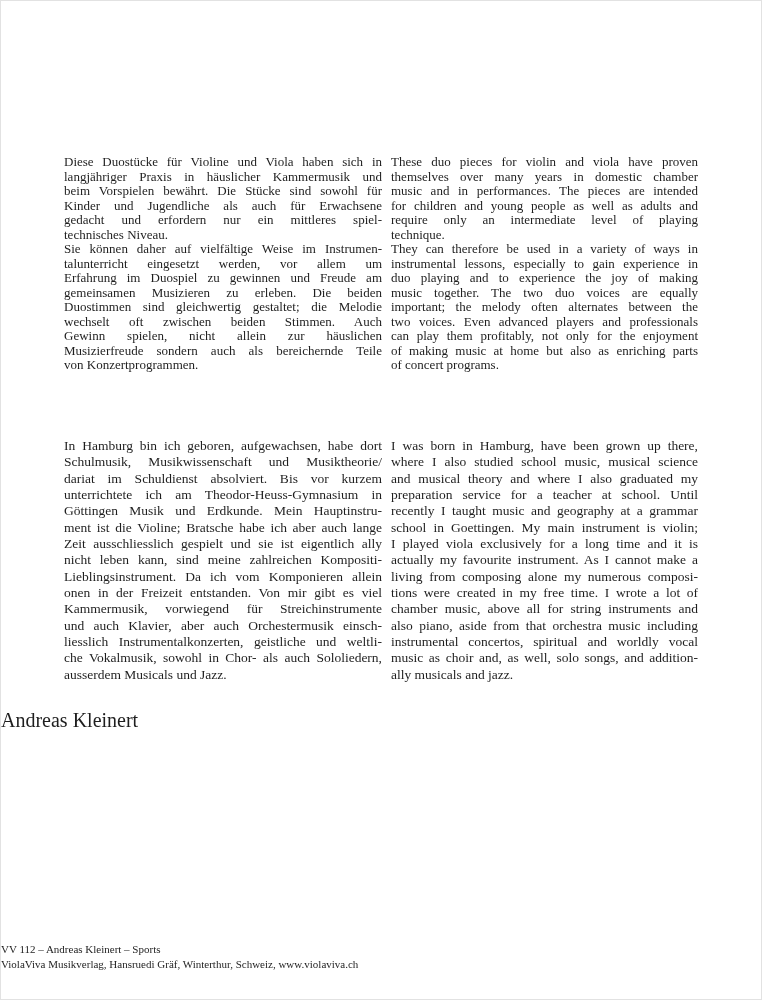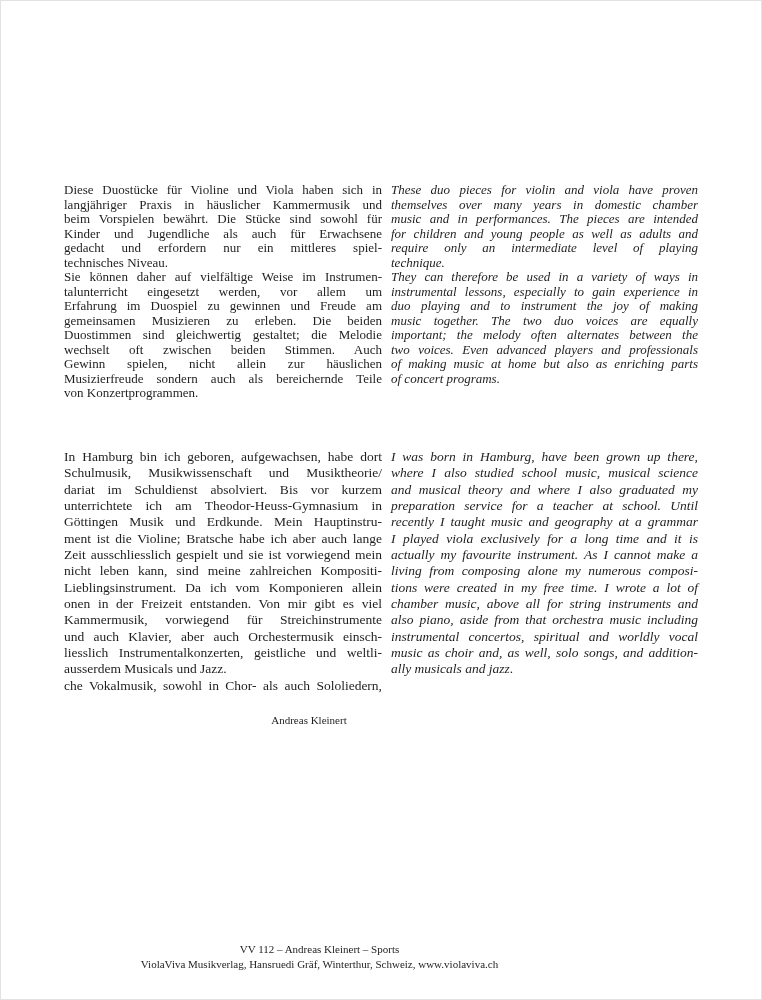--- a/index.html
+++ b/index.html
@@ -15,50 +15,48 @@
     border: 1px solid #e2e2e2;
     box-sizing: border-box;
     font-family: "Liberation Serif", serif;
     color: #1e1e1e;
     overflow: hidden;
   }
   .col {
     position: absolute;
   }
   .col-left  { left: 63px;  width: 318px; }
-  .col-right { left: 390px; width: 307px; font-style: italic; }
-  .intro-row { top: 154px; margin-top: 28px; }
-  .bio-row   { top: 448px; }
+  .col-right { left: 390px; width: 307px; }
+  .intro-row { top: 154px; }
+  .bio-row   { top: 437px; }
   .intro-text { font-size: 13px;   line-height: 14.5px; }
   .bio-text   { font-size: 13.5px; line-height: 16.35px; }
   .para { margin: 0; }
   .line {
     text-align: justify;
     text-align-last: justify;
     white-space: normal;
   }
   .line.last {
     text-align: center;
     text-align-last: left;
   }
   .signature {
     position: absolute;
     top: 711px;
     left: 0;
     width: 616px;
-    text-align: center;
-    font-size: 11px;
+    font-size: 20px;
     line-height: 17px;
   }
   .footer {
     position: absolute;
     top: 941px;
     left: 0;
     width: 637px;
-    text-align: center;
     font-size: 11px;
     line-height: 14.5px;
   }
 </style>
 </head>
 <body>
 
 <div class="page">
 
   <section>
@@ -88,57 +86,59 @@
           <div class="line">These duo pieces for violin and viola have proven</div>
           <div class="line">themselves over many years in domestic chamber</div>
           <div class="line">music and in performances. The pieces are intended</div>
           <div class="line">for children and young people as well as adults and</div>
           <div class="line">require only an intermediate level of playing</div>
           <div class="line last">technique.</div>
         </div>
         <div class="para">
           <div class="line">They can therefore be used in a variety of ways in</div>
           <div class="line">instrumental lessons, especially to gain experience in</div>
-          <div class="line">duo playing and to instrument the joy of making</div>
+          <div class="line">duo playing and to experience the joy of making</div>
           <div class="line">music together. The two duo voices are equally</div>
           <div class="line">important; the melody often alternates between the</div>
           <div class="line">two voices. Even advanced players and professionals</div>
+          <div class="line">can play them profitably, not only for the enjoyment</div>
           <div class="line">of making music at home but also as enriching parts</div>
           <div class="line last">of concert programs.</div>
         </div>
       </div>
   </section>
 
   <section>
     <div class="col col-left bio-row bio-text">
         <div class="para">
           <div class="line">In Hamburg bin ich geboren, aufgewachsen, habe dort</div>
           <div class="line">Schulmusik, Musikwissenschaft und Musiktheorie/</div>
           <div class="line">dariat im Schuldienst absolviert. Bis vor kurzem</div>
           <div class="line">unterrichtete ich am Theodor-Heuss-Gymnasium in</div>
           <div class="line">Göttingen Musik und Erdkunde. Mein Hauptinstru-</div>
           <div class="line">ment ist die Violine; Bratsche habe ich aber auch lange</div>
-          <div class="line">Zeit ausschliesslich gespielt und sie ist vorwiegend mein</div>
+          <div class="line">Zeit ausschliesslich gespielt und sie ist eigentlich ally</div>
           <div class="line">nicht leben kann, sind meine zahlreichen Kompositi-</div>
           <div class="line">Lieblingsinstrument. Da ich vom Komponieren allein</div>
           <div class="line">onen in der Freizeit entstanden. Von mir gibt es viel</div>
           <div class="line">Kammermusik, vorwiegend für Streichinstrumente</div>
           <div class="line">und auch Klavier, aber auch Orchestermusik einsch-</div>
           <div class="line">liesslich Instrumentalkonzerten, geistliche und weltli-</div>
+          <div class="line">che Vokalmusik, sowohl in Chor- als auch Sololiedern,</div>
           <div class="line last">ausserdem Musicals und Jazz.</div>
-          <div class="line">che Vokalmusik, sowohl in Chor- als auch Sololiedern,</div>
         </div>
       </div>
     <div class="col col-right bio-row bio-text">
         <div class="para">
           <div class="line">I was born in Hamburg, have been grown up there,</div>
           <div class="line">where I also studied school music, musical science</div>
           <div class="line">and musical theory and where I also graduated my</div>
           <div class="line">preparation service for a teacher at school. Until</div>
           <div class="line">recently I taught music and geography at a grammar</div>
+          <div class="line">school in Goettingen. My main instrument is violin;</div>
           <div class="line">I played viola exclusively for a long time and it is</div>
           <div class="line">actually my favourite instrument. As I cannot make a</div>
           <div class="line">living from composing alone my numerous composi-</div>
           <div class="line">tions were created in my free time. I wrote a lot of</div>
           <div class="line">chamber music, above all for string instruments and</div>
           <div class="line">also piano, aside from that orchestra music including</div>
           <div class="line">instrumental concertos, spiritual and worldly vocal</div>
           <div class="line">music as choir and, as well, solo songs, and addition-</div>
           <div class="line last">ally musicals and jazz.</div>
         </div>

